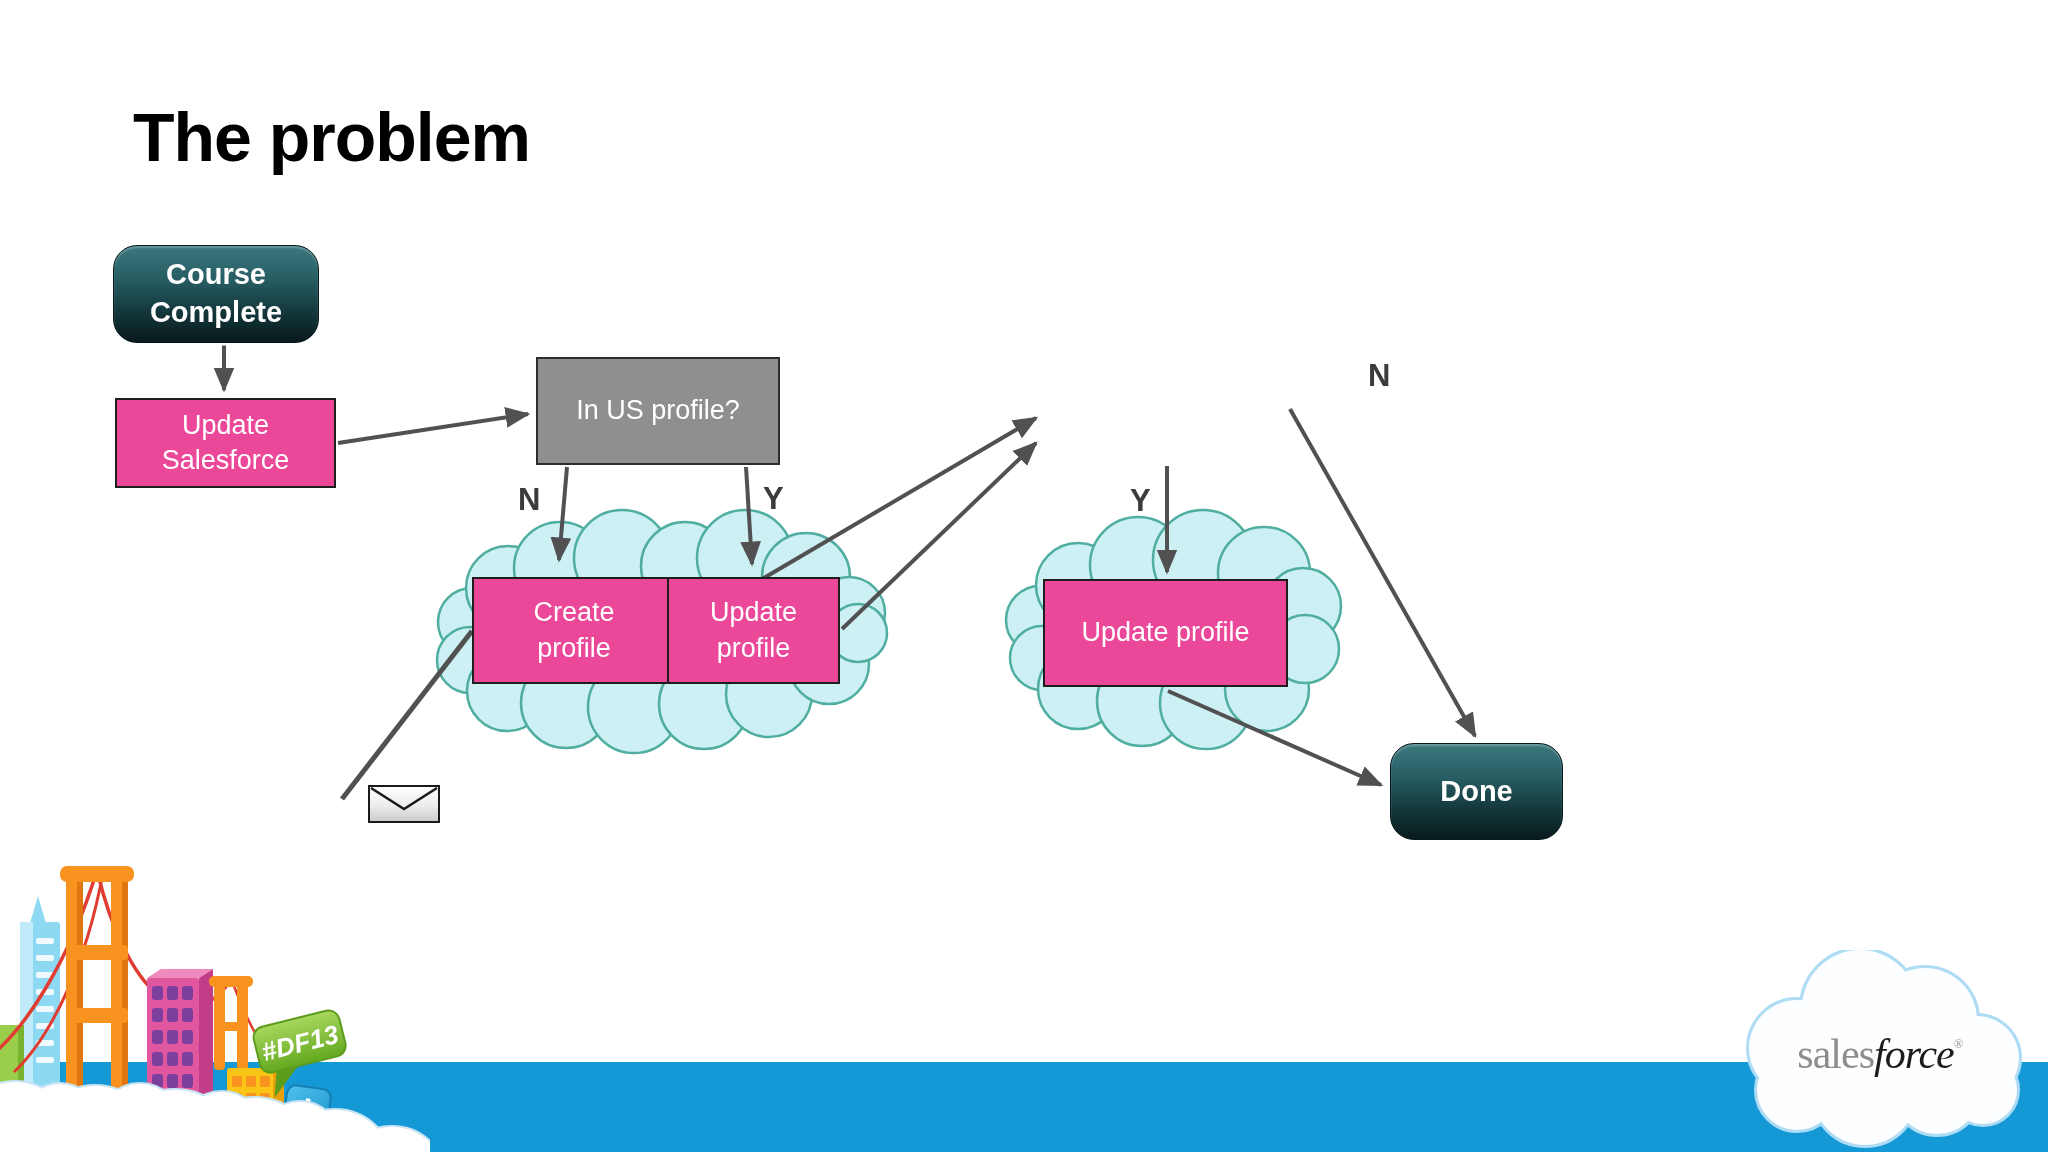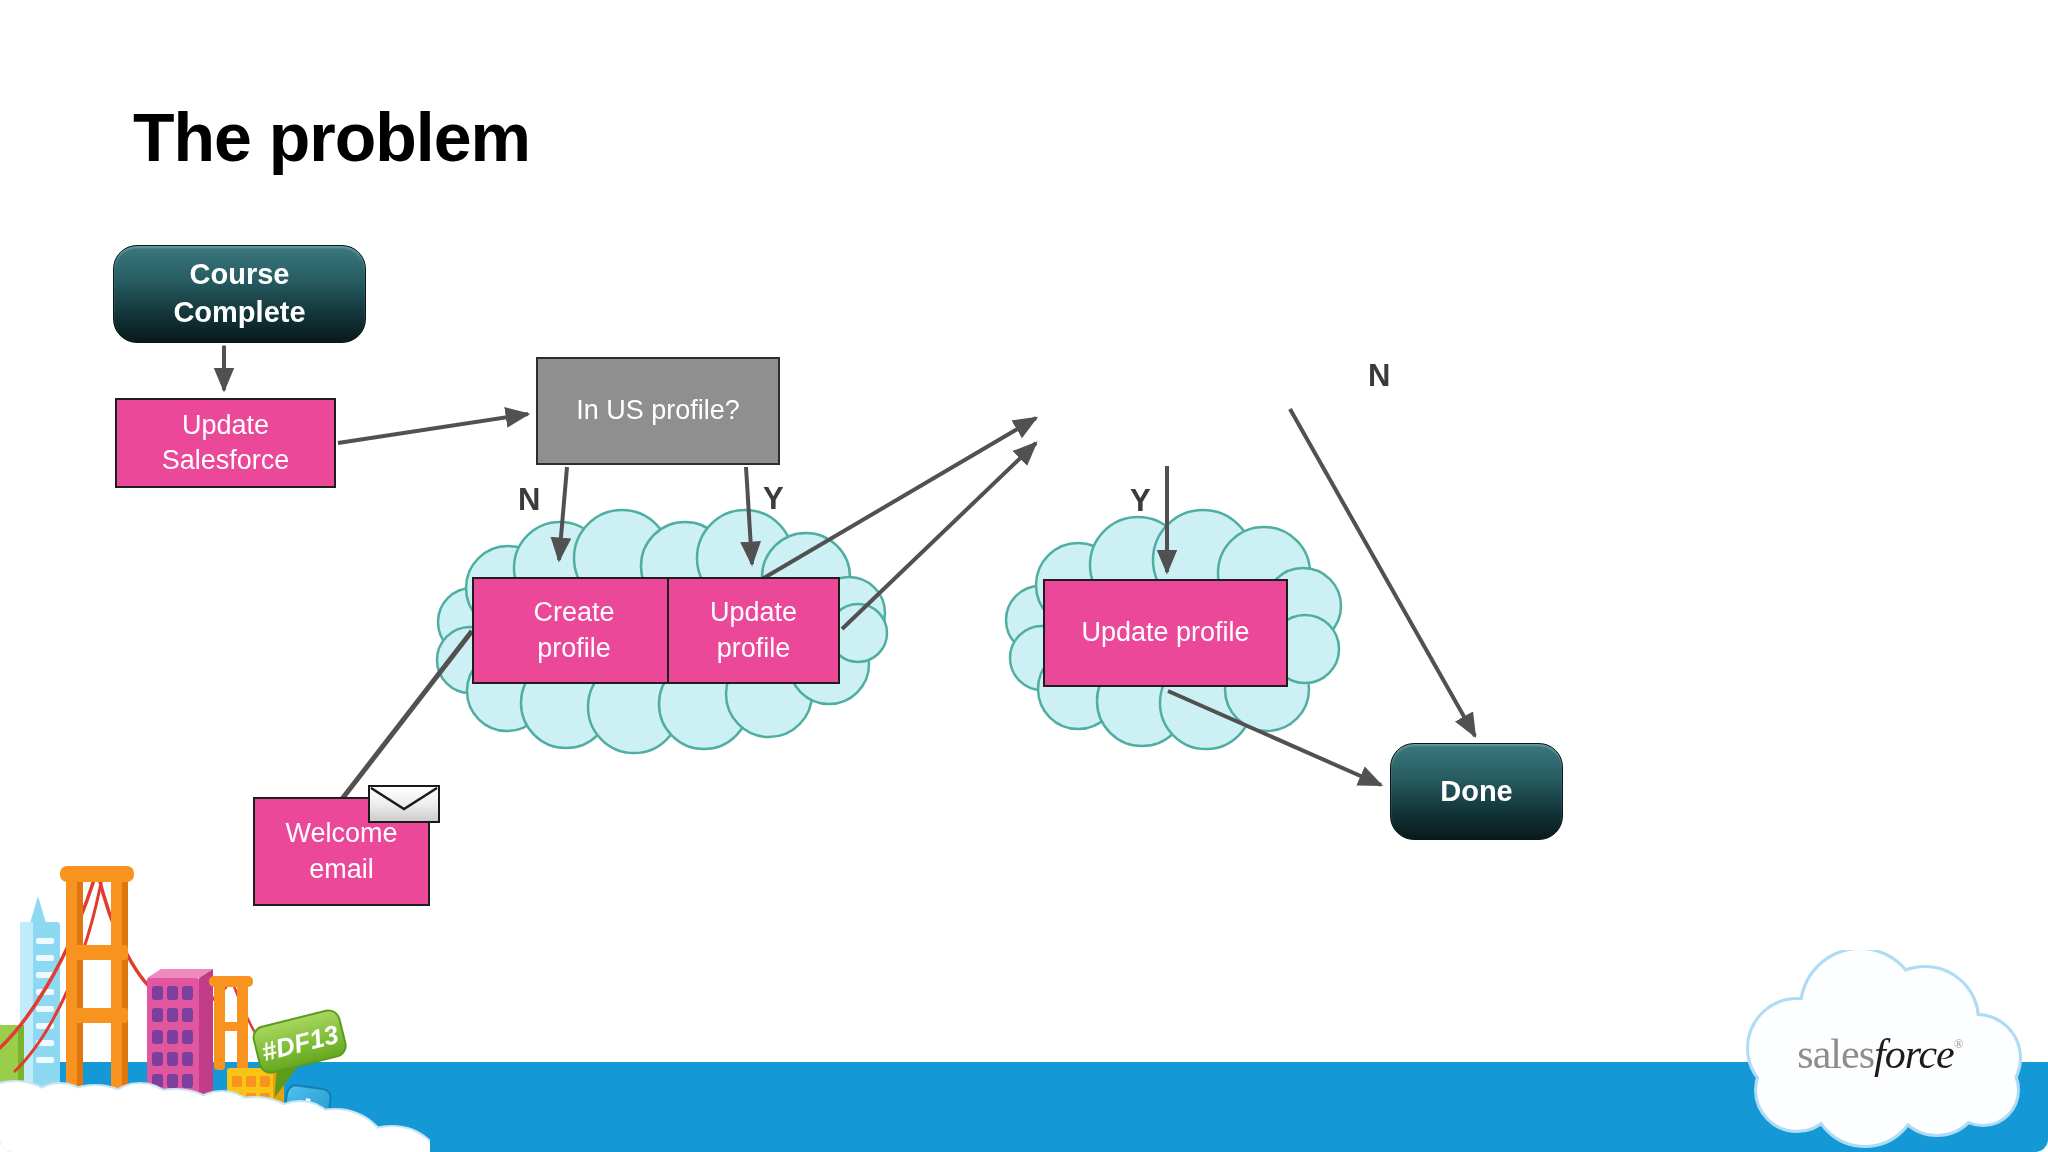--- a/index.html
+++ b/index.html
@@ -1,19 +1,18 @@
 <!DOCTYPE html>
 <html><head>
 <meta charset="utf-8">
 <style>
   html,body{margin:0;padding:0;background:#ffffff;}
   .slide{
     position:relative;width:2048px;height:1152px;overflow:hidden;background:#ffffff;
     font-family:"Liberation Sans","DejaVu Sans",sans-serif;
-    border-radius:13px;
   }
   .slide-title{
     position:absolute;left:133px;top:98px;margin:0;
     font-size:68px;font-weight:700;color:#000;letter-spacing:-1px;
   }
   .diagram-layer,.city,.logo{position:absolute;}
   .diagram-layer{left:0;top:0;}
   .box{
     position:absolute;display:flex;align-items:center;justify-content:center;
     text-align:center;color:#fff;white-space:pre-line;
@@ -98,39 +97,37 @@
       <line x1="746" y1="467" x2="752" y2="564" marker-end="url(#ah)"></line>
       <line x1="645" y1="648" x2="1036" y2="418" marker-end="url(#ah)"></line>
       <line x1="842" y1="629" x2="1036" y2="443" marker-end="url(#ah)"></line>
       <line x1="1167" y1="466" x2="1167" y2="572" marker-end="url(#ah)"></line>
       <line x1="1290" y1="409" x2="1475" y2="736" marker-end="url(#ah)"></line>
       <line x1="1168" y1="691" x2="1381" y2="785" marker-end="url(#ah)"></line>
       <line x1="342" y1="799" x2="472" y2="631" stroke-width="5"></line>
     </g>
   </svg>
 
-  <div class="box pill" style="left:113px;top:245px;width:253px;height:98px;">Course
+  <div class="box pill" style="left:113px;top:245px;width:206px;height:98px;">Course
 Complete</div>
 
   <div class="box box-dark" style="left:115px;top:398px;width:221px;height:90px;">Update
 Salesforce</div>
 
   <div class="box box-gray" style="left:536px;top:357px;width:244px;height:108px;">In US profile?</div>
 
   <div class="box box-dark" style="left:472px;top:577px;width:204px;height:107px;">Create
 profile</div>
 
   <div class="box box-dark" style="left:667px;top:577px;width:173px;height:107px;">Update
 profile</div>
 
 
   <div class="box box-dark" style="left:1043px;top:579px;width:245px;height:108px;">Update profile</div>
 
-  <div class="box box-dark" style="left:253px;top:797px;width:177px;height:109px;">Welcome
-email</div>
 
   <div class="box pill" style="left:1390px;top:743px;width:173px;height:97px;font-size:29px;">Done</div>
 
   <div class="flow-label" style="left:518px;top:482px;">N</div>
   <div class="flow-label" style="left:763px;top:481px;">Y</div>
   <div class="flow-label" style="left:1130px;top:483px;">Y</div>
   <div class="flow-label" style="left:1368px;top:358px;">N</div>
 
   <div class="envelope">
     <svg width="68" height="34" viewBox="0 0 68 34">

